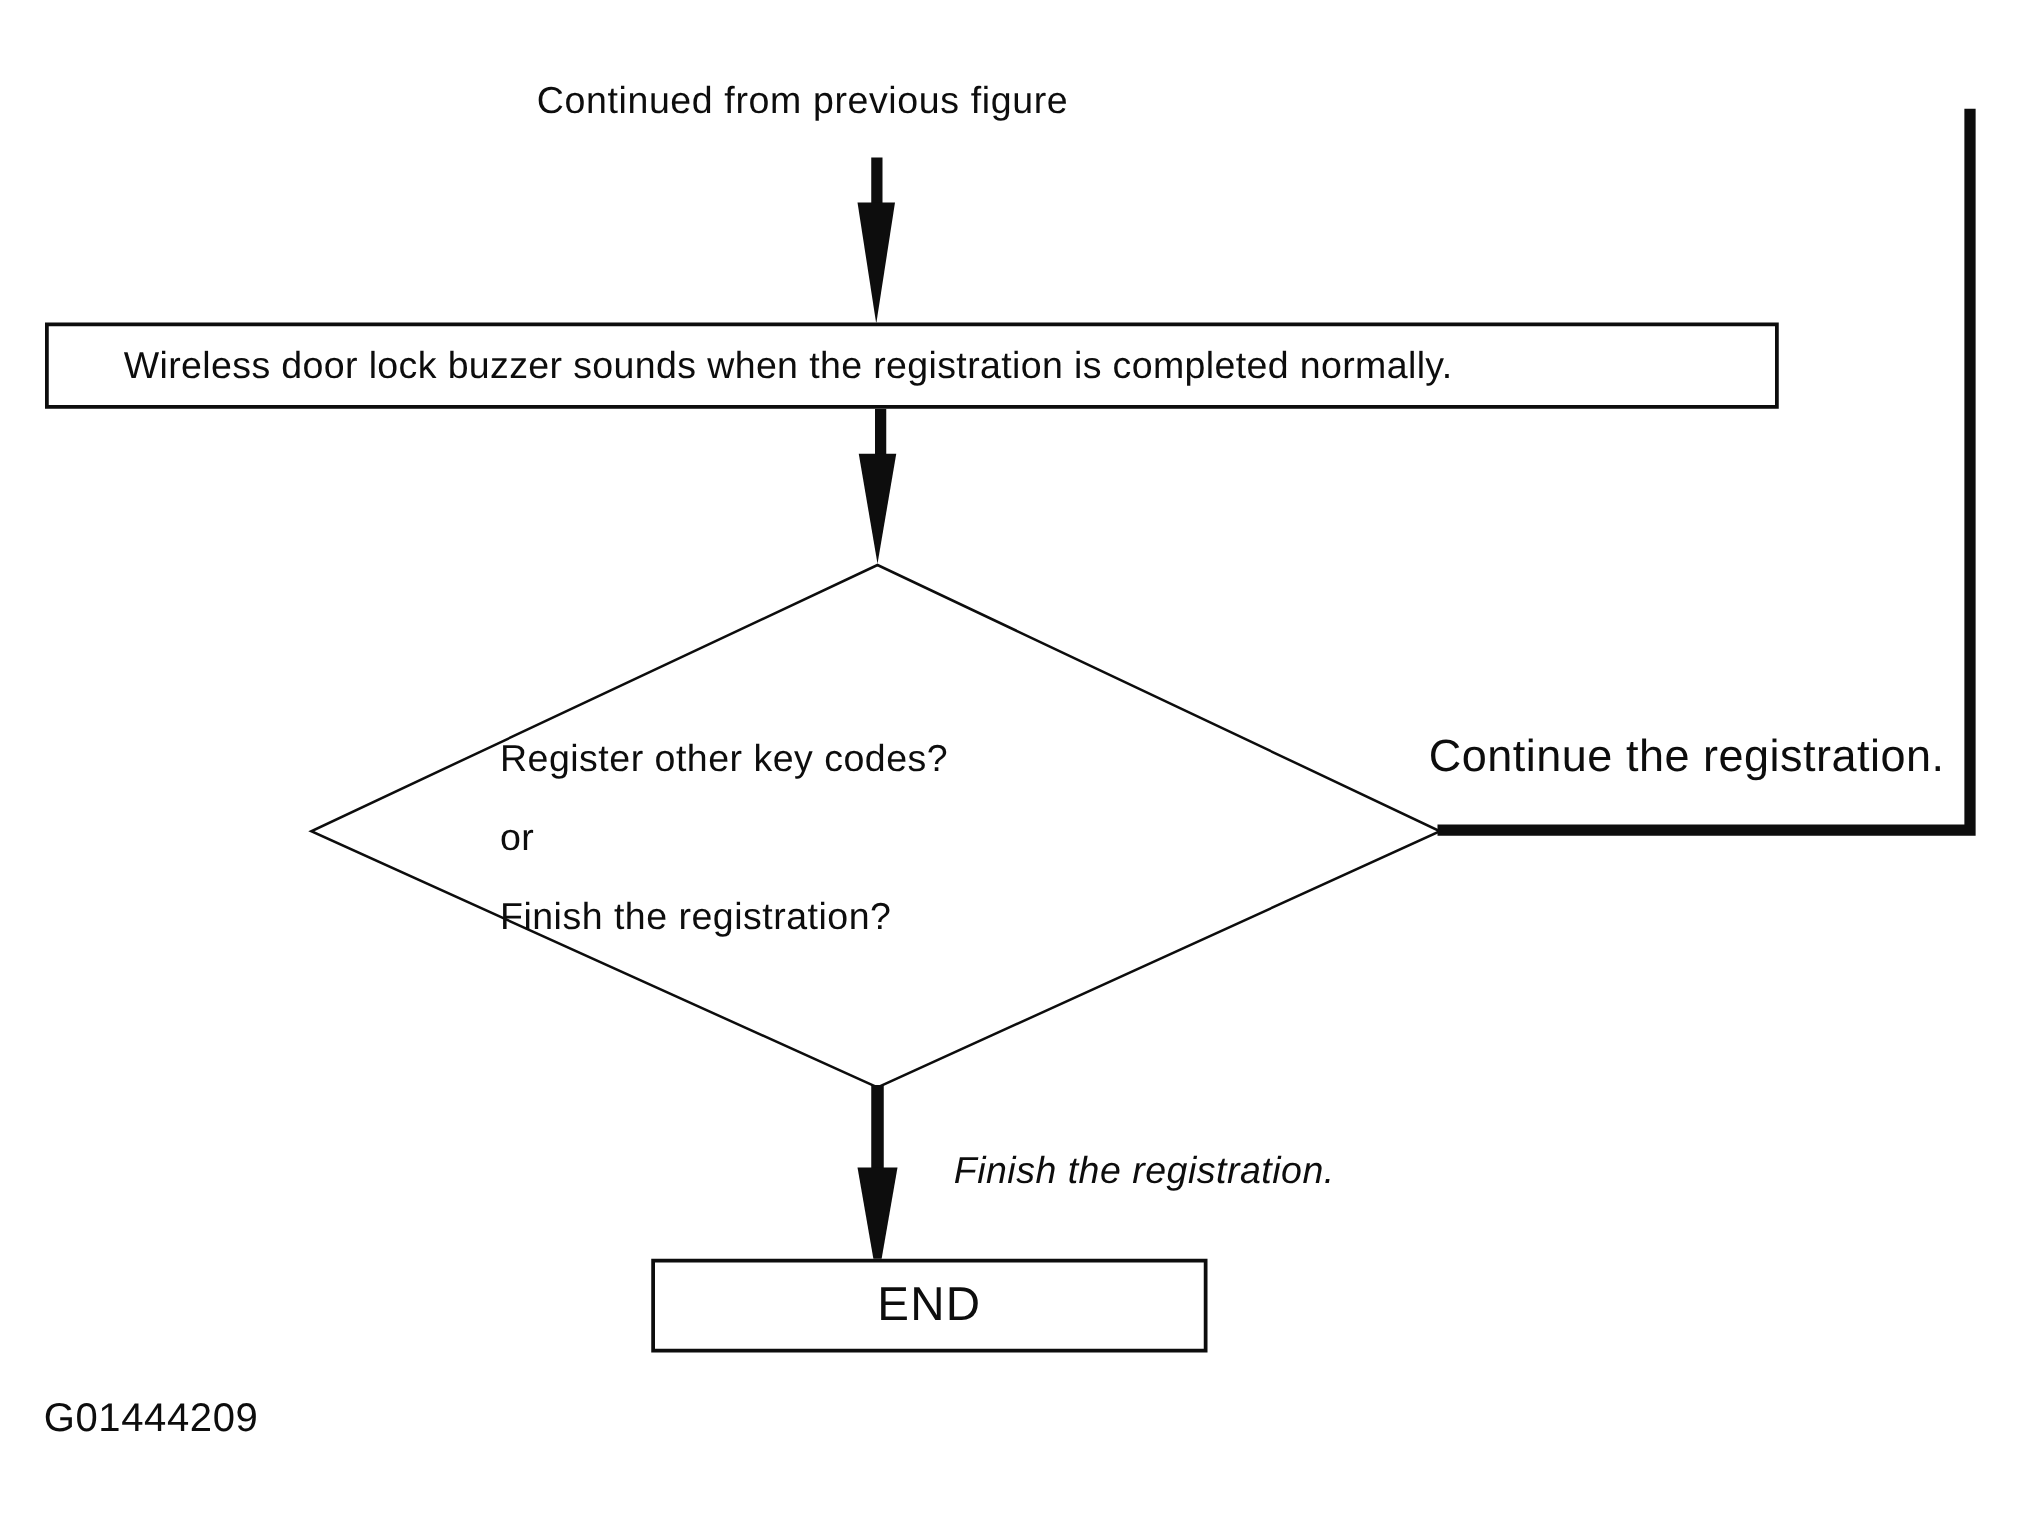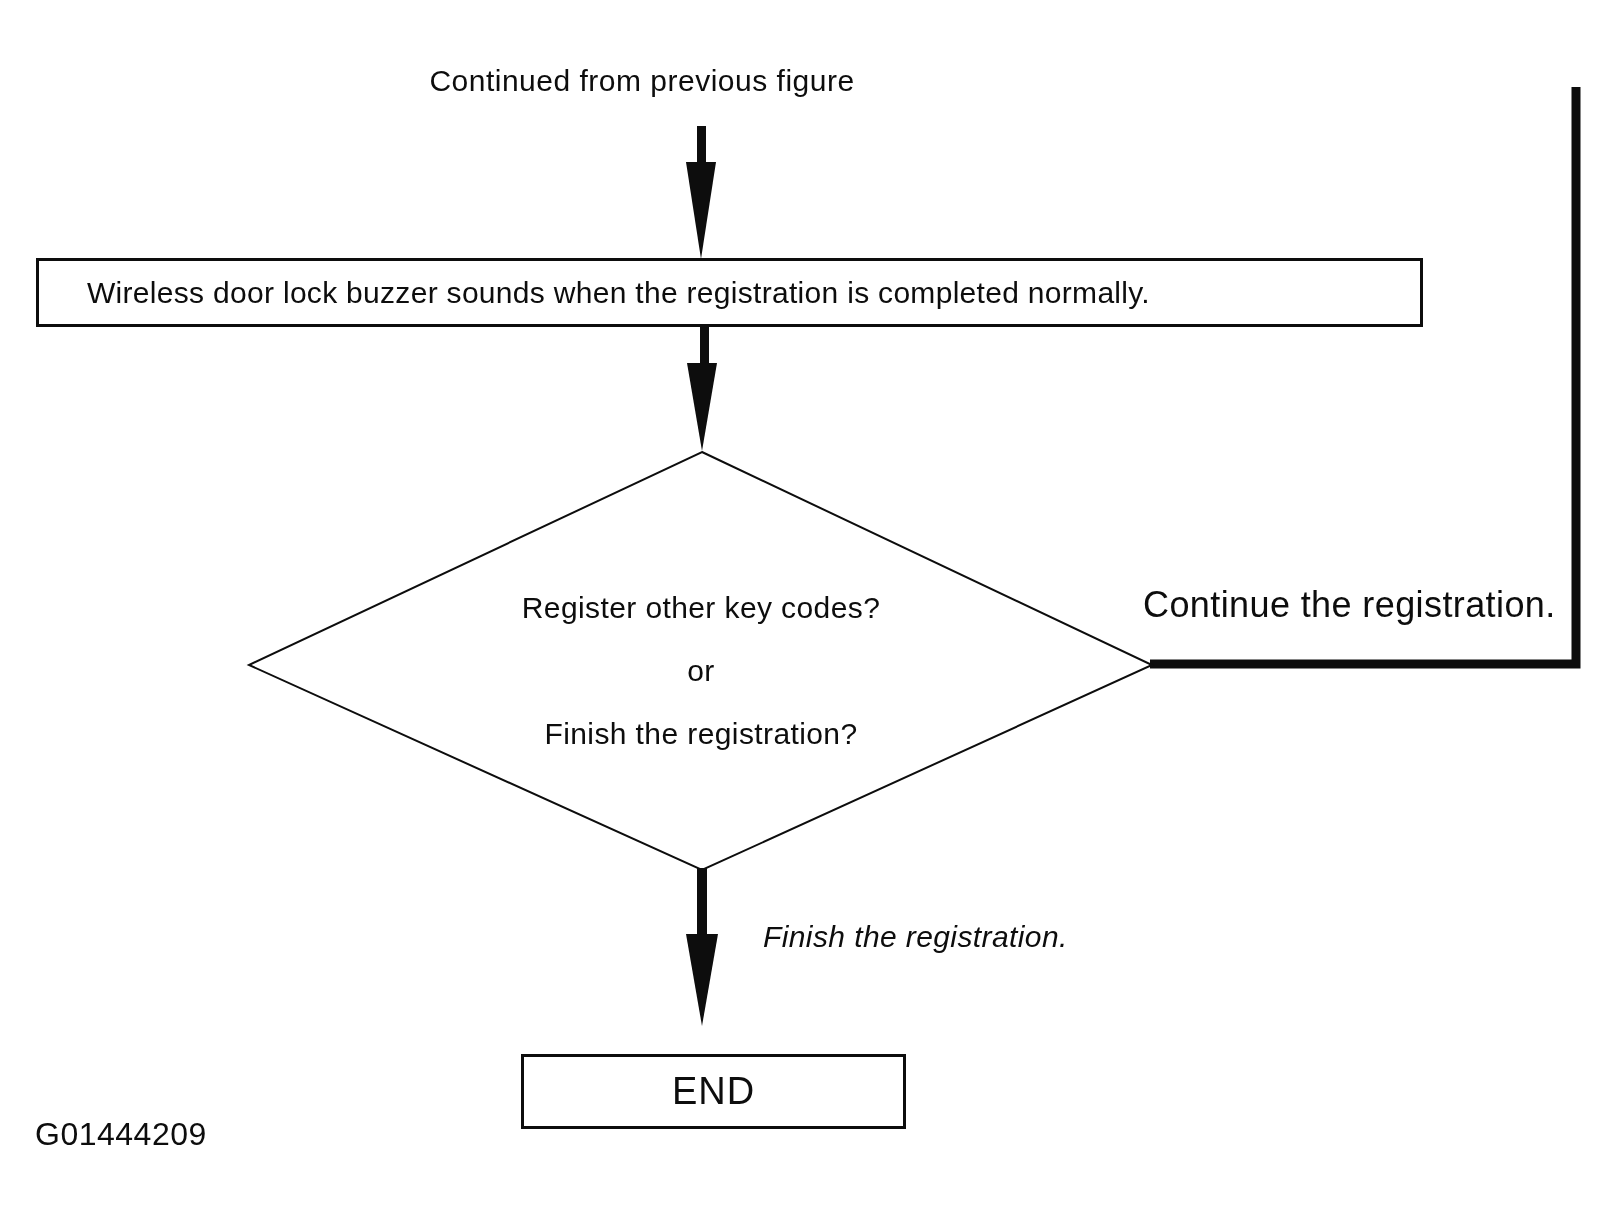--- a/index.html
+++ b/index.html
@@ -20,39 +20,39 @@
   .label{position:absolute;white-space:nowrap;}
 
   .continued-label{
     left:392px;top:64px;width:500px;
     text-align:center;font-size:30px;letter-spacing:0.5px;
   }
   .process-box{
     position:absolute;left:36px;top:258px;width:1387px;height:69px;
     box-sizing:border-box;border:3px solid var(--ink);
     display:flex;align-items:center;
-    padding-left:48px;font-size:30px;letter-spacing:0.3px;
+    padding-left:60px;font-size:30px;letter-spacing:0.3px;
     background:var(--bg);
   }
   .decision-text{
     position:absolute;left:400px;top:576px;width:602px;
-    text-align:center;font-size:30px;line-height:63px;letter-spacing:0.4px;
+    font-size:30px;line-height:63px;letter-spacing:0.4px;
   }
   .continue-label{
     left:1143px;top:584px;font-size:36px;letter-spacing:0.4px;
   }
   .hint-block{
     position:absolute;left:1064px;top:724px;
     font-size:29px;line-height:50px;letter-spacing:0.3px;
   }
   .finish-label{
     left:747px;top:920px;font-size:30px;font-style:italic;letter-spacing:0.4px;margin-left:16px;
   }
   .end-box{
-    position:absolute;left:521px;top:1054px;width:385px;height:75px;
+    position:absolute;left:521px;top:1007px;width:445px;height:75px;
     box-sizing:border-box;border:3px solid var(--ink);
     display:flex;align-items:center;justify-content:center;
     font-size:38px;letter-spacing:1px;
     background:var(--bg);
   }
   .figure-code{
     left:35px;top:1116px;font-size:32px;letter-spacing:0.5px;
   }
 </style>
 </head>

